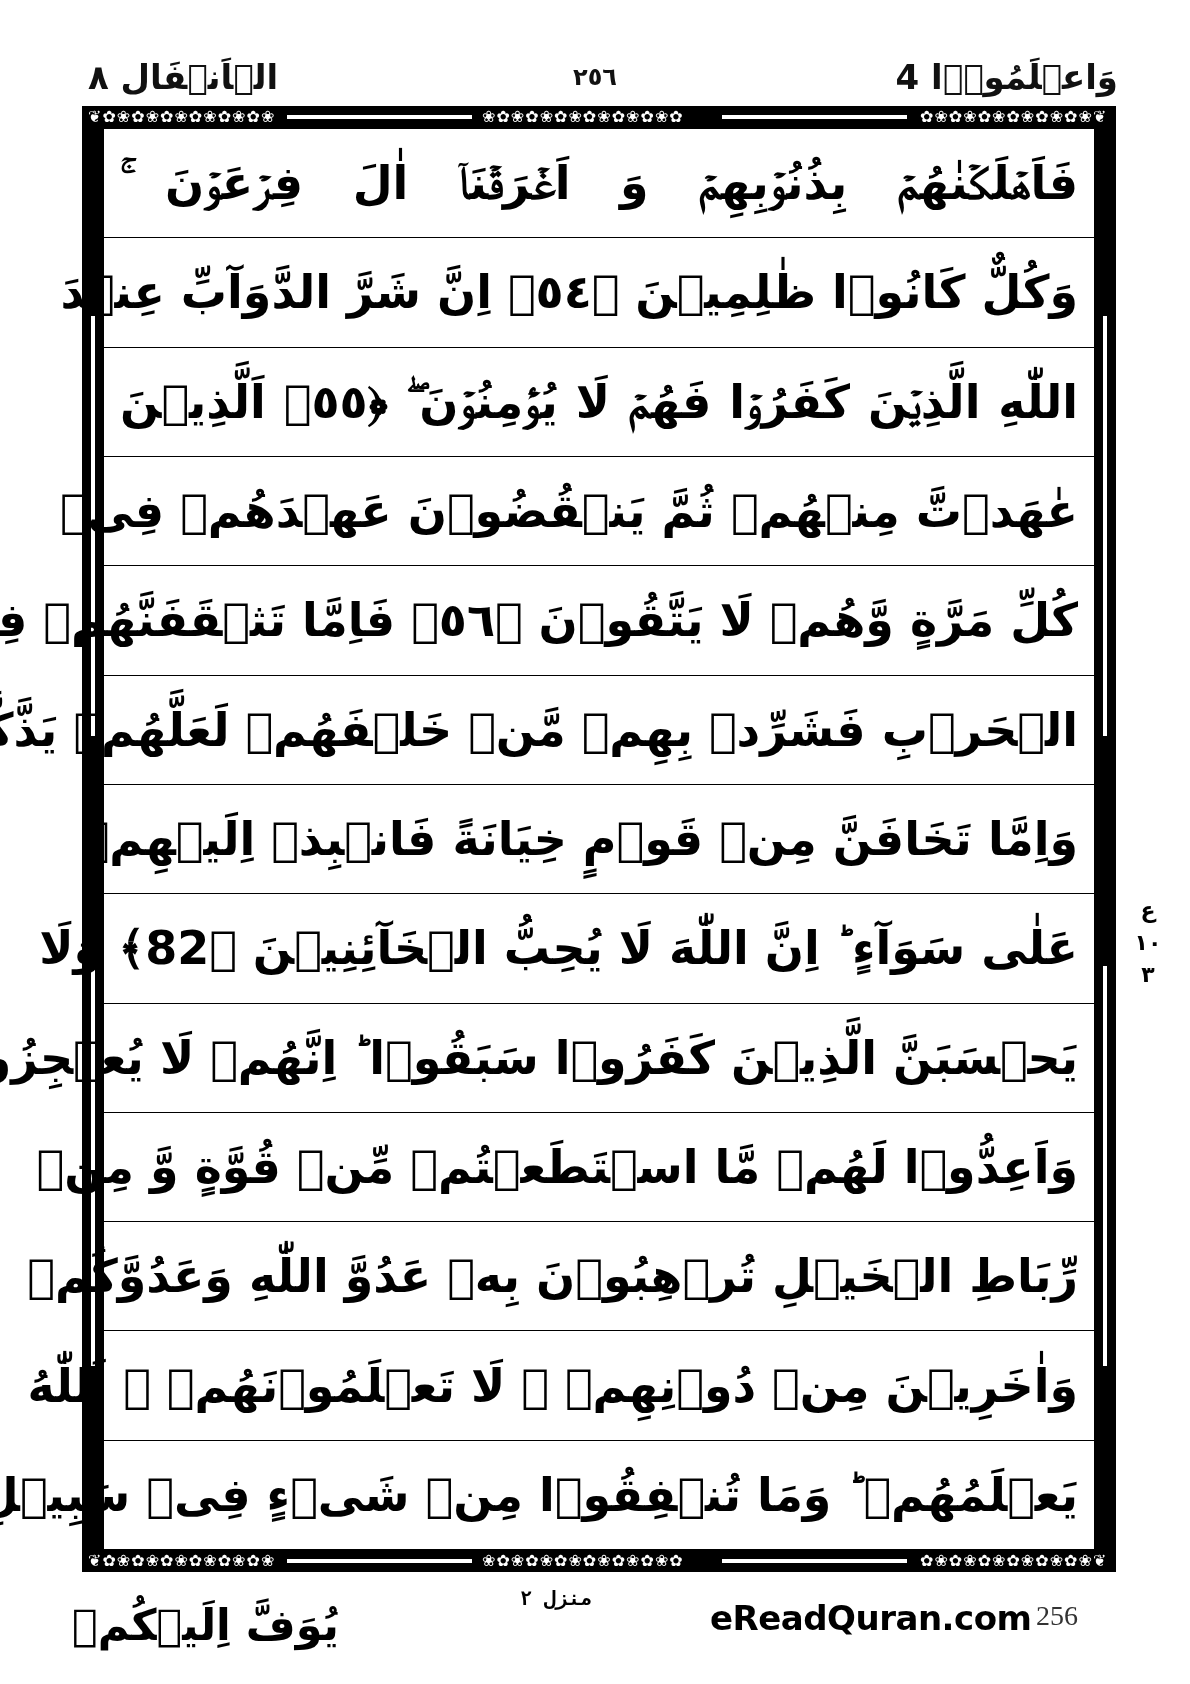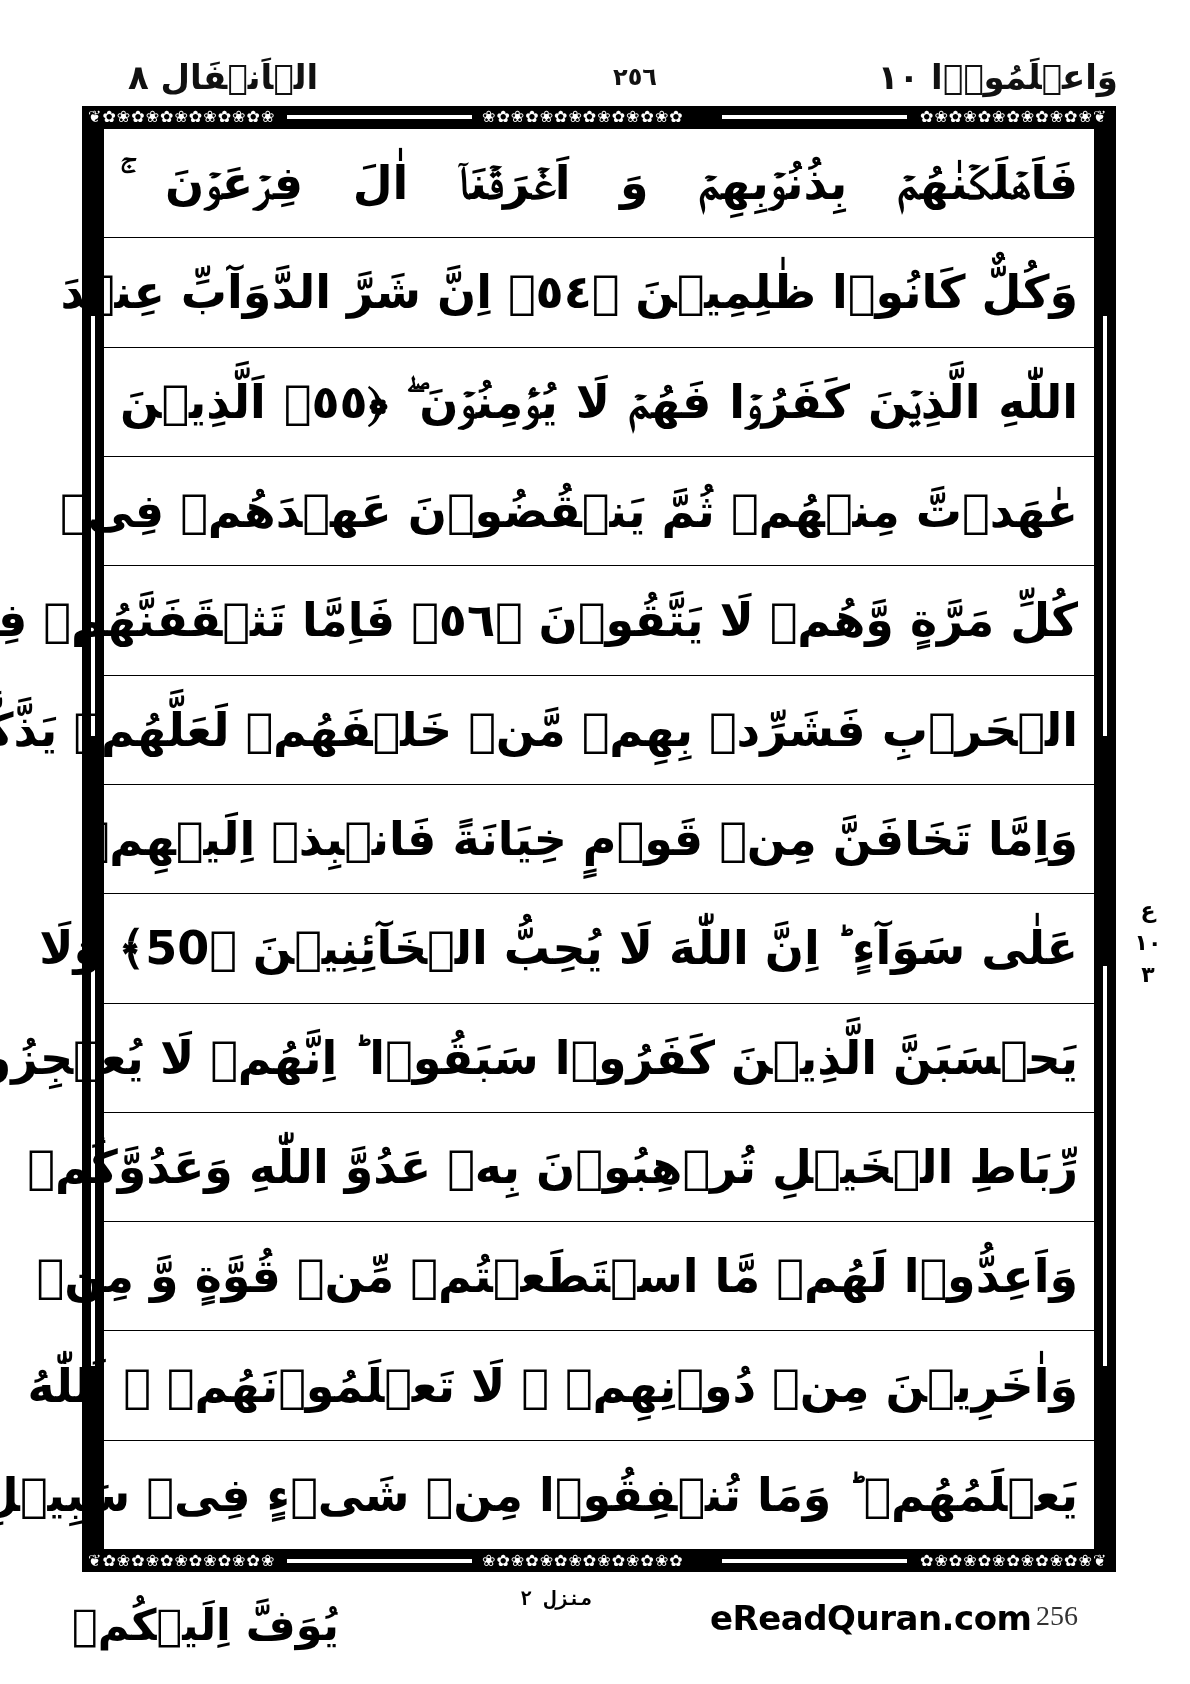--- a/index.html
+++ b/index.html
@@ -1,18 +1,18 @@
 <!DOCTYPE html>
 <html><head>
 <meta charset="utf-8">
 <style>
   html, body { margin:0; padding:0; background:#ffffff; }
   body { width:1190px; height:1684px; position:relative; overflow:hidden; font-family:"DejaVu Sans", sans-serif; color:#000; }
 
-  .hdr { position:absolute; top:52px; height:50px; font-family:"DejaVu Sans", sans-serif; font-weight:bold; font-size:34px; line-height:50px; color:#111; direction:rtl; white-space:nowrap;margin-left:40px; }
+  .hdr { position:absolute; top:52px; height:50px; font-family:"DejaVu Sans", sans-serif; font-weight:bold; font-size:34px; line-height:50px; color:#111; direction:rtl; white-space:nowrap; }
   .hdr-right { right:72px; }
   .hdr-center { left:0; width:1190px; text-align:center; font-size:24px; }
   .hdr-left { left:88px; }
 
   
   .frame { position:absolute; left:82px; top:106px; width:1034px; height:1466px; background:#000; box-sizing:border-box; }
   .frame-inner { position:absolute; left:21px; top:22px; right:21px; bottom:22px; background:#fff; border:1.5px solid #000; box-sizing:border-box; }
   
   .stripe-h { position:absolute; height:4px; background:#fff; }
   .stripe-v { position:absolute; width:4px; background:#fff; }
@@ -27,21 +27,21 @@
   .ruku { position:absolute; left:1128px; top:895px; width:40px; text-align:center; font-family:"DejaVu Sans", sans-serif; font-size:22px; font-weight:bold; line-height:32px; direction:rtl; }
 
   .ftr-catch { position:absolute; left:72px; top:1600px; font-family:"DejaVu Sans", sans-serif; font-weight:bold; font-size:43px; direction:rtl; }
   .ftr-manzil { position:absolute; left:520px; top:1586px; font-family:Liberation Mono, monospace; font-weight:bold; font-size:20px; direction:rtl; }
   .ftr-site { position:absolute; left:710px; top:1598px; font-family:"DejaVu Sans", sans-serif; font-weight:bold; font-size:34px; letter-spacing:-0.5px; color:#000;text-align:center; }
   .ftr-page { position:absolute; left:1036px; top:1600px; font-family:"Liberation Serif", serif; font-size:28px; color:#333; }
 </style>
 </head>
 <body>
 
-<div class="hdr hdr-right">وَاعۡلَمُوۡۤا ١٠</div>
+<div class="hdr hdr-right">وَاعۡلَمُوۡۤا 4</div>
 <div class="hdr hdr-center">٢٥٦</div>
 <div class="hdr hdr-left">الۡاَنۡفَال ٨</div>
 
 <div class="frame">
 
   <div class="orn" style="left:6px;top:2px;width:190px;">❦✿❀✿❀✿❀✿❀✿❀✿❀</div>
   <div class="orn" style="left:400px;top:2px;width:230px;">❀✿❀✿❀✿❀✿❀✿❀✿❀✿</div>
   <div class="orn" style="right:6px;top:2px;width:190px;">✿❀✿❀✿❀✿❀✿❀✿❀❦</div>
   <div class="stripe-h" style="left:205px;top:9px;width:185px;"></div>
   <div class="stripe-h" style="left:640px;top:9px;width:185px;"></div>
@@ -74,30 +74,30 @@
       <div class="line">
           <span class="line-text">كُلِّ مَرَّةٍ وَّهُمۡ لَا يَتَّقُوۡنَ ﴿٥٦﴾ فَاِمَّا تَثۡقَفَنَّهُمۡ فِى</span>
         </div>
       <div class="line">
           <span class="line-text">الۡحَرۡبِ فَشَرِّدۡ بِهِمۡ مَّنۡ خَلۡفَهُمۡ لَعَلَّهُمۡ يَذَّكَّرُوۡنَ ﴿٥٧﴾</span>
         </div>
       <div class="line">
           <span class="line-text">وَاِمَّا تَخَافَنَّ مِنۡ قَوۡمٍ خِيَانَةً فَانۢبِذۡ اِلَيۡهِمۡ</span>
         </div>
       <div class="line">
-          <span class="line-text">عَلٰى سَوَآءٍ ؕ اِنَّ اللّٰهَ لَا يُحِبُّ الۡخَآئِنِيۡنَ ﴿50﴾ وَلَا</span>
+          <span class="line-text">عَلٰى سَوَآءٍ ؕ اِنَّ اللّٰهَ لَا يُحِبُّ الۡخَآئِنِيۡنَ ﴿82﴾ وَلَا</span>
         </div>
       <div class="line">
           <span class="line-text">يَحۡسَبَنَّ الَّذِيۡنَ كَفَرُوۡا سَبَقُوۡا ؕ اِنَّهُمۡ لَا يُعۡجِزُوۡنَ ﴿٥٩﴾</span>
         </div>
       <div class="line">
-          <span class="line-text">رِّبَاطِ الۡخَيۡلِ تُرۡهِبُوۡنَ بِهٖ عَدُوَّ اللّٰهِ وَعَدُوَّكُمۡ</span>
+          <span class="line-text">وَاَعِدُّوۡا لَهُمۡ مَّا اسۡتَطَعۡتُمۡ مِّنۡ قُوَّةٍ وَّ مِنۡ</span>
         </div>
       <div class="line">
-          <span class="line-text">وَاَعِدُّوۡا لَهُمۡ مَّا اسۡتَطَعۡتُمۡ مِّنۡ قُوَّةٍ وَّ مِنۡ</span>
+          <span class="line-text">رِّبَاطِ الۡخَيۡلِ تُرۡهِبُوۡنَ بِهٖ عَدُوَّ اللّٰهِ وَعَدُوَّكُمۡ</span>
         </div>
       <div class="line">
           <span class="line-text">وَاٰخَرِيۡنَ مِنۡ دُوۡنِهِمۡ ۚ لَا تَعۡلَمُوۡنَهُمۡ ۚ اَللّٰهُ</span>
         </div>
       <div class="line">
           <span class="line-text">يَعۡلَمُهُمۡ ؕ وَمَا تُنۡفِقُوۡا مِنۡ شَىۡءٍ فِىۡ سَبِيۡلِ اللّٰهِ</span>
         </div>
     </div>
   </div>
 </div>

